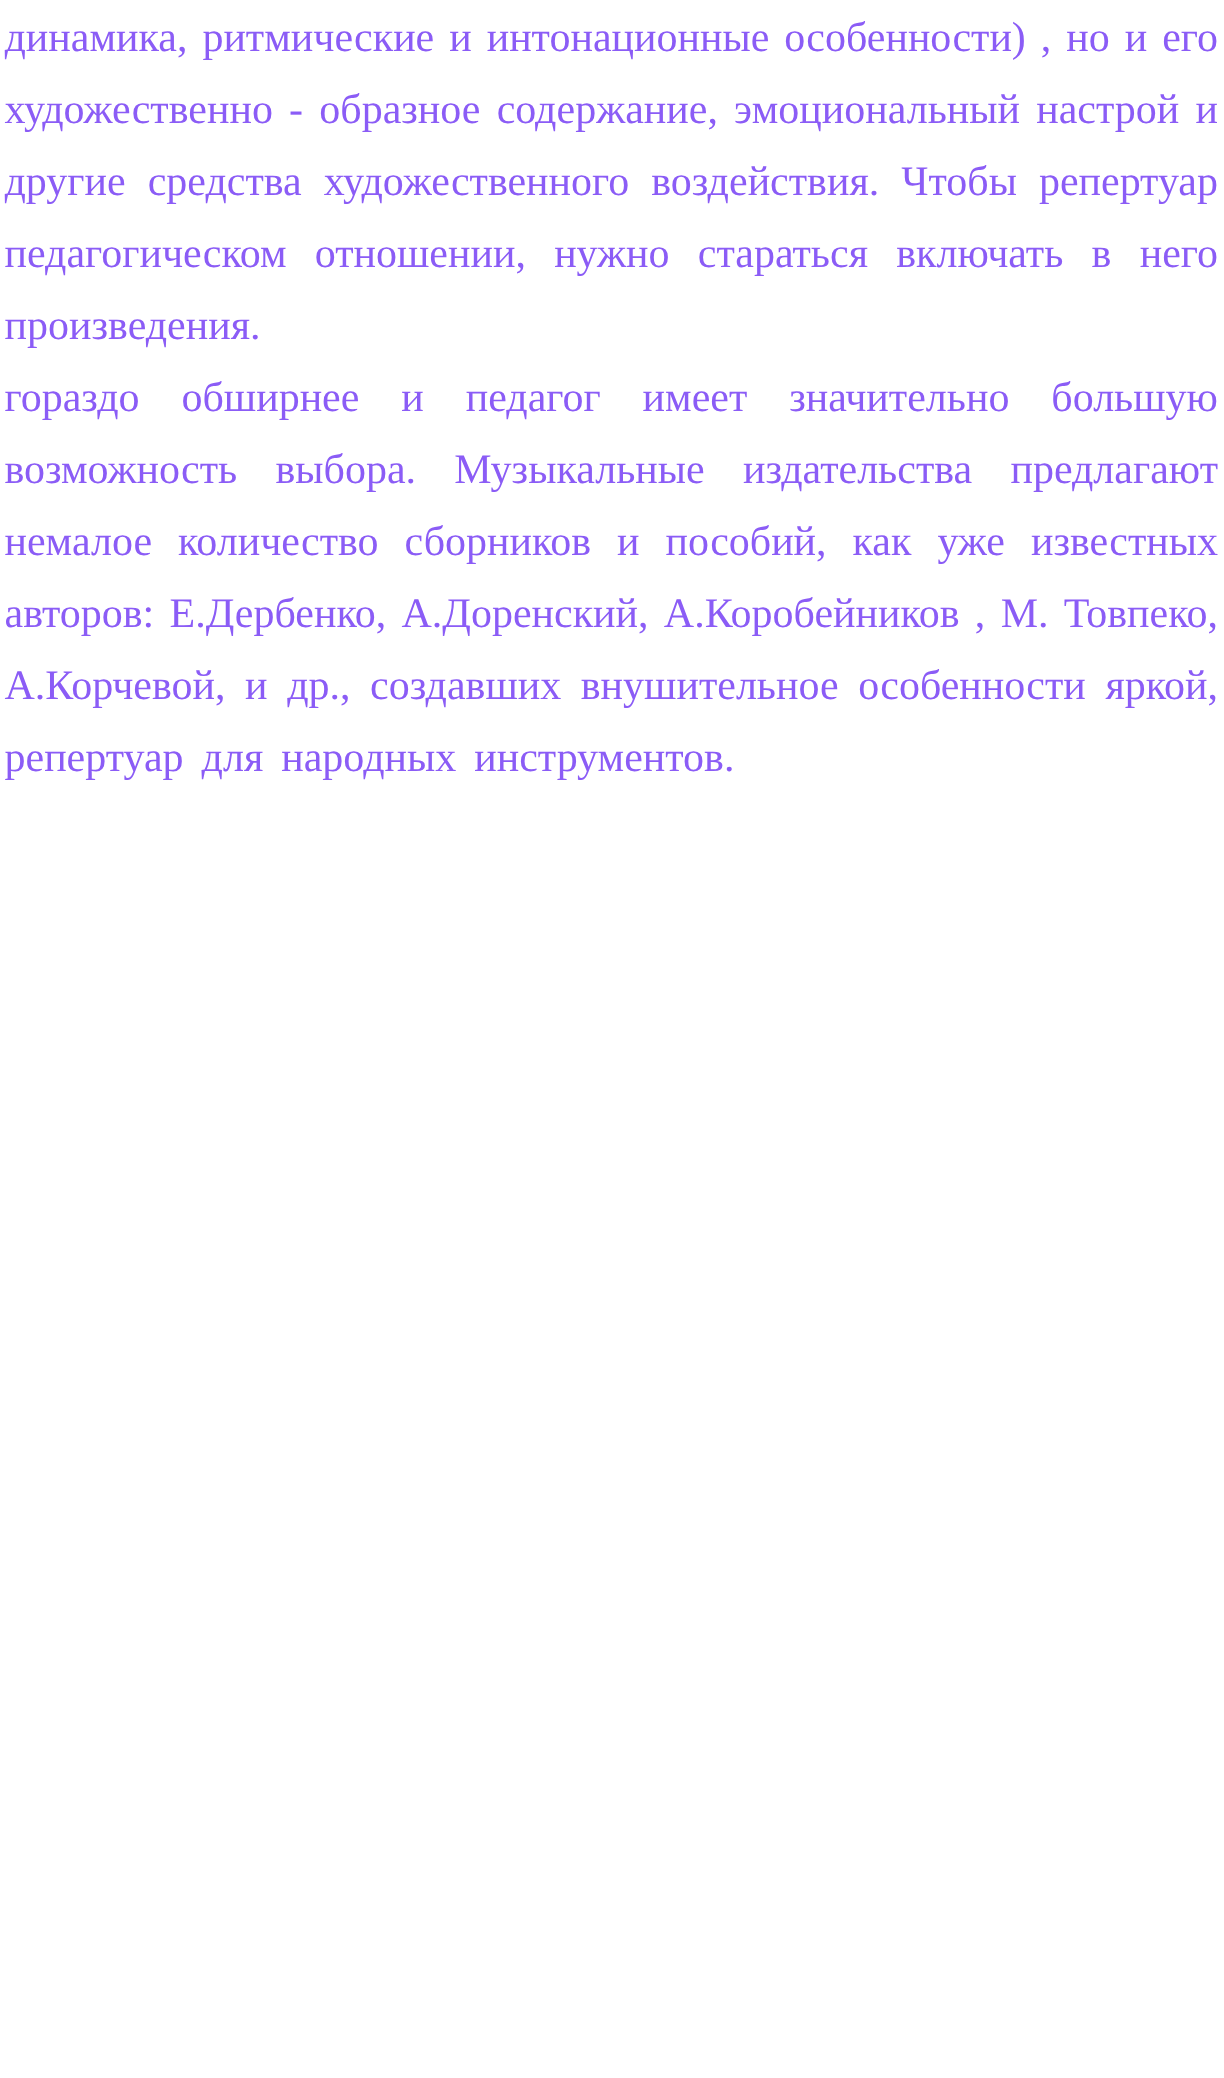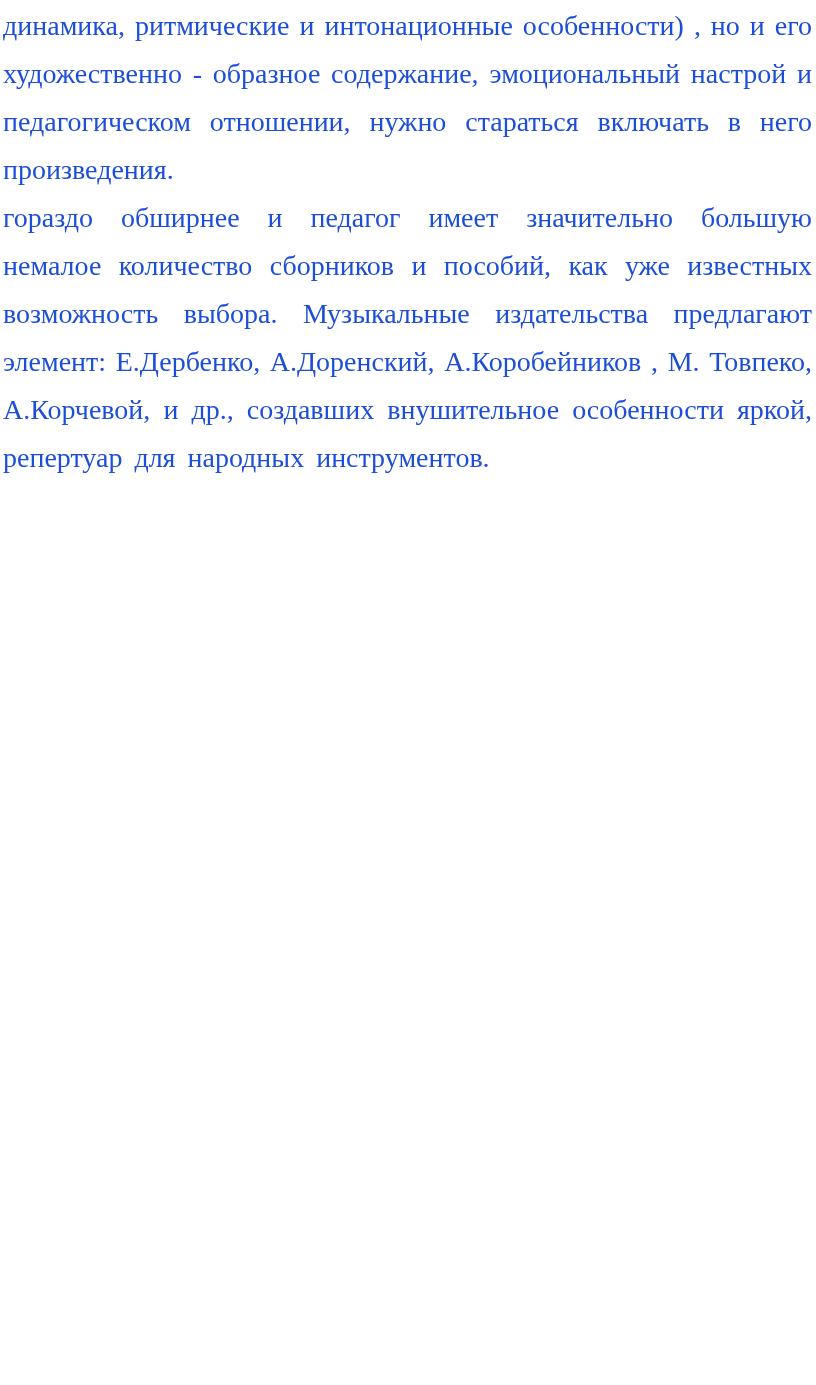--- a/index.html
+++ b/index.html
@@ -6,21 +6,21 @@
     margin: 0;
     padding: 0;
     background: #ffffff;
   }
   .page {
     position: relative;
     width: 816px;
     height: 1385px;
     margin: 0 auto;
     background: #ffffff;
-    color: #1d4ed8;
+    color: #8b5cf6;
     font-family: "Liberation Serif", "DejaVu Serif", serif;
     font-size: 28px;
     line-height: 48px;
     box-sizing: border-box;
     padding: 2px 4px 0 3px;
     overflow: hidden;
   }
   .line {
     text-align: justify;
     text-align-last: justify;
@@ -40,25 +40,26 @@
   }
 </style>
 </head>
 <body>
 
 <div class="page">
   <div id="doc-body">
       <div class="paragraph">
         <div class="line">динамика, ритмические и интонационные особенности) , но и его</div>
         <div class="line">художественно - образное содержание, эмоциональный настрой и</div>
+        <div class="line">другие средства художественного воздействия. Чтобы репертуар</div>
         <div class="line">педагогическом отношении, нужно стараться включать в него новые</div>
         <div class="line para-last">произведения.</div>
       </div>
       <div class="paragraph">
         <div class="line">гораздо обширнее и педагог имеет значительно большую</div>
+        <div class="line">возможность выбора. Музыкальные издательства предлагают</div>
         <div class="line">немалое количество сборников и пособий, как уже известных</div>
-        <div class="line">возможность выбора. Музыкальные издательства предлагают</div>
-        <div class="line">элемент: Е.Дербенко, А.Доренский, А.Коробейников , М. Товпеко,</div>
+        <div class="line">авторов: Е.Дербенко, А.Доренский, А.Коробейников , М. Товпеко,</div>
         <div class="line">А.Корчевой, и др., создавших внушительное особенности яркой,</div>
         <div class="line para-last wide-last">репертуар для народных инструментов.</div>
       </div>
     </div>
 </div>
 
 </body></html>

